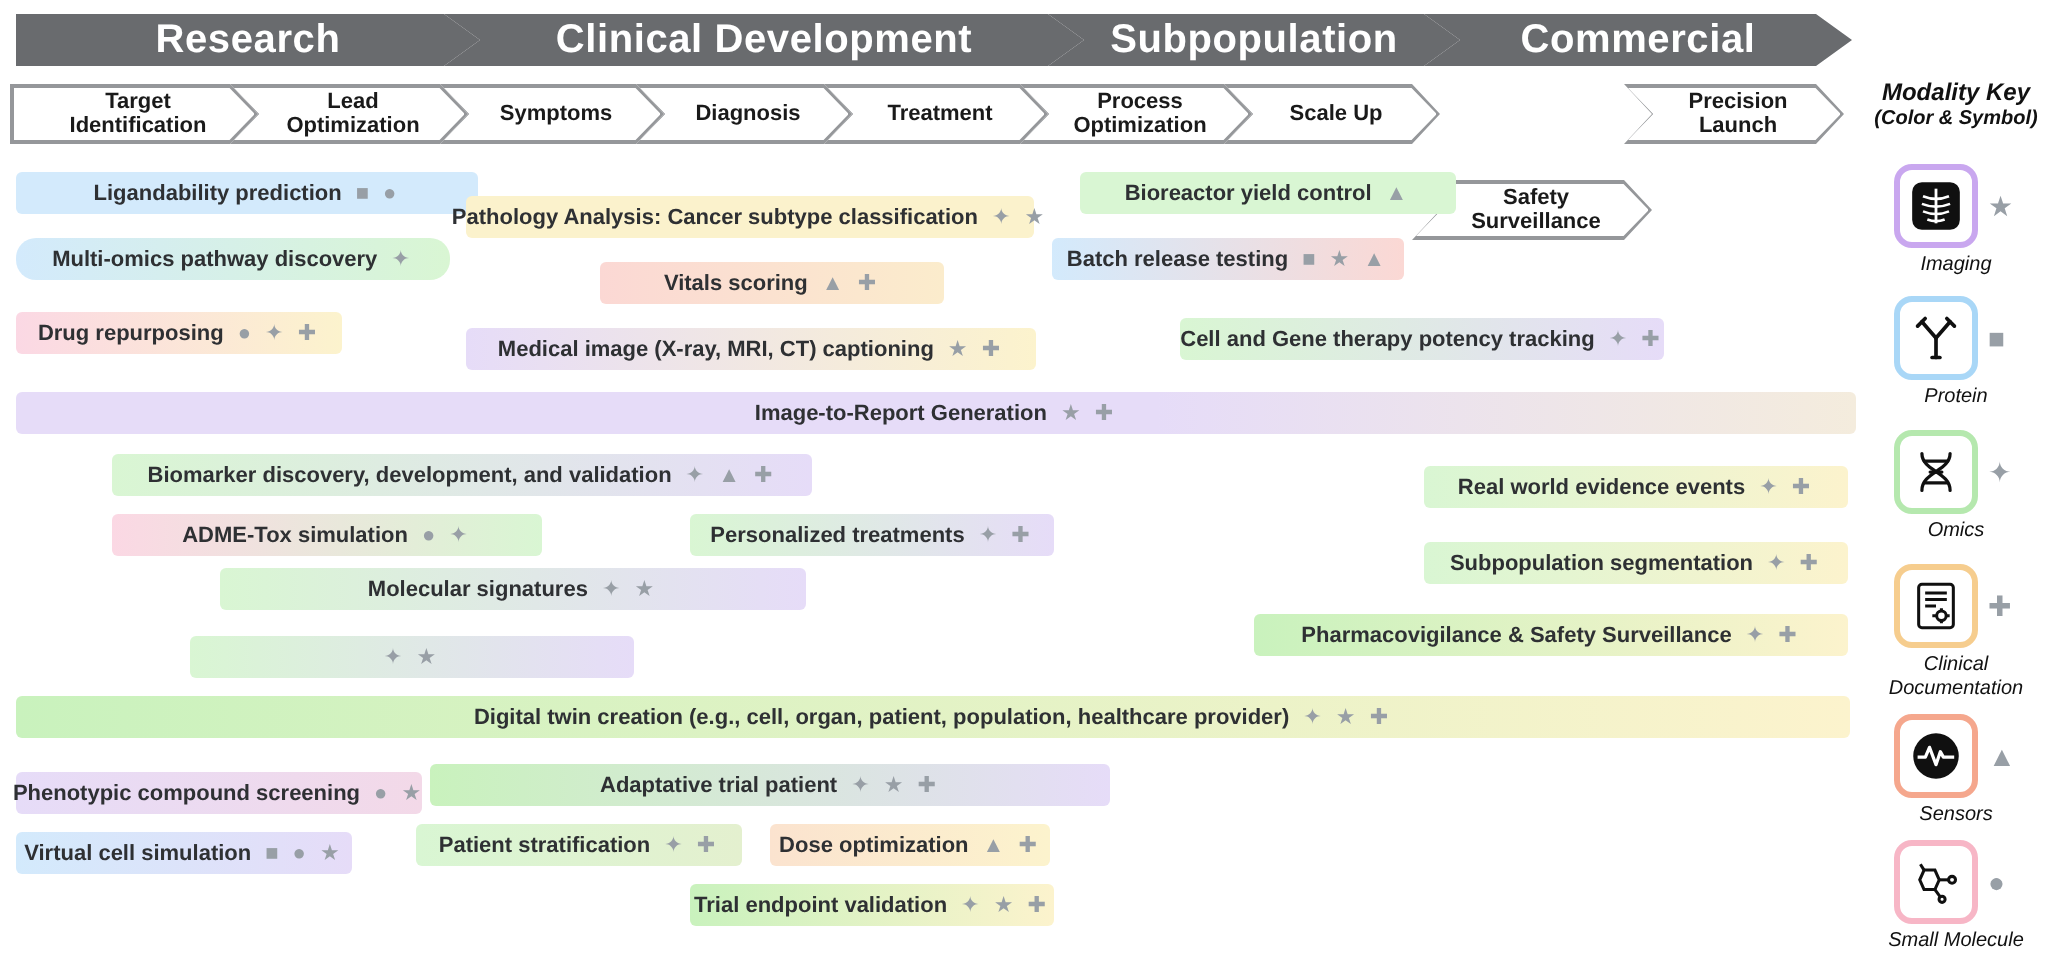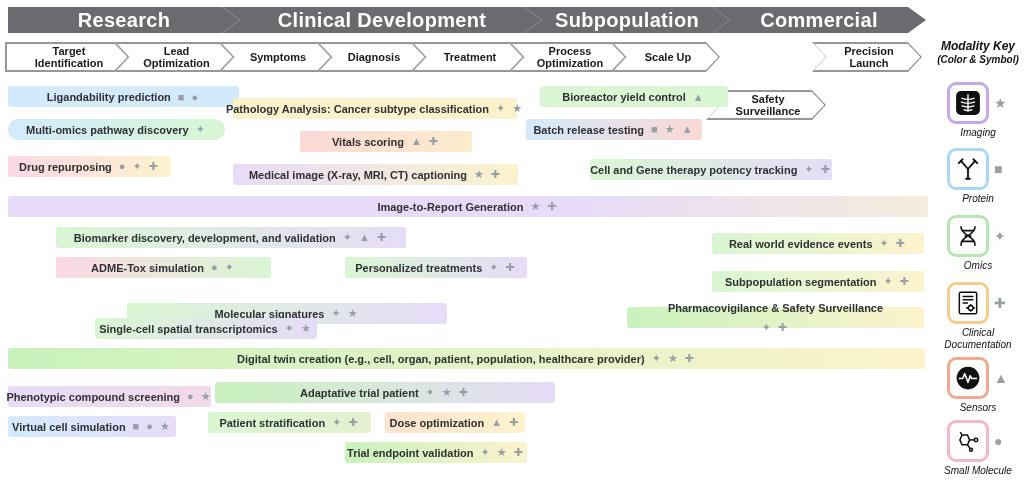--- a/index.html
+++ b/index.html
@@ -134,30 +134,29 @@
         <span class="bar-sym">● ✦</span>
       </div>
       <div class="bar" style="left: 345px; top: 257px; width: 182px; background: linear-gradient(90deg, rgb(217, 246, 211), rgb(230, 220, 248));">
         <span class="bar-label">Personalized treatments</span>
         <span class="bar-sym">✦ ✚</span>
       </div>
       <div class="bar" style="left: 712px; top: 271px; width: 212px; background: linear-gradient(90deg, rgb(217, 246, 211), rgb(252, 243, 205));">
         <span class="bar-label">Subpopulation segmentation</span>
         <span class="bar-sym">✦ ✚</span>
       </div>
-      <div class="bar" style="left: 110px; top: 303px; width: 320px; background: linear-gradient(90deg, rgb(217, 246, 211), rgb(230, 220, 248)); margin-left: 17px;">
+      <div class="bar" style="left: 110px; top: 284px; width: 293px; background: linear-gradient(90deg, rgb(217, 246, 211), rgb(230, 220, 248));">
         <span class="bar-label">Molecular signatures</span>
         <span class="bar-sym">✦ ★</span>
       </div>
-      <div class="bar" style="left: 627px; top: 307px; width: 297px; background: linear-gradient(90deg, rgb(201, 242, 189), rgb(252, 243, 205)); flex-direction: column;">
+      <div class="bar" style="left: 627px; top: 307px; width: 297px; background: linear-gradient(90deg, rgb(201, 242, 189), rgb(252, 243, 205));">
         <span class="bar-label">Pharmacovigilance &amp; Safety Surveillance</span>
         <span class="bar-sym">✦ ✚</span>
       </div>
       <div class="bar" style="left: 95px; top: 318px; width: 222px; background: linear-gradient(90deg, rgb(217, 246, 211), rgb(230, 220, 248));">
-        <span class="bar-label">Single-cell spatial transcriptomics</span>
         <span class="bar-sym">✦ ★</span>
       </div>
       <div class="bar" style="left: 8px; top: 348px; width: 917px; background: linear-gradient(90deg, rgb(201, 242, 189), rgb(252, 243, 205));">
         <span class="bar-label">Digital twin creation (e.g., cell, organ, patient, population, healthcare provider)</span>
         <span class="bar-sym">✦ ★ ✚</span>
       </div>
       <div class="bar" style="left: 8px; top: 386px; width: 203px; background: linear-gradient(90deg, rgb(230, 220, 248), rgb(243, 217, 232));">
         <span class="bar-label">Phenotypic compound screening</span>
         <span class="bar-sym">● ★</span>
       </div>

